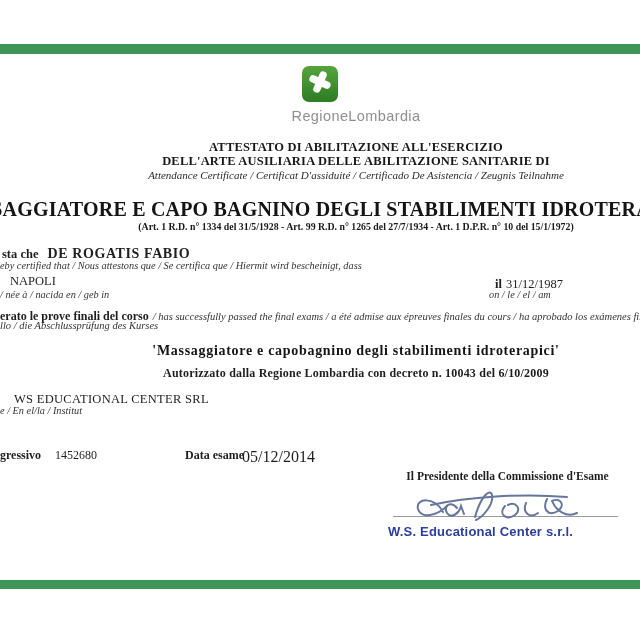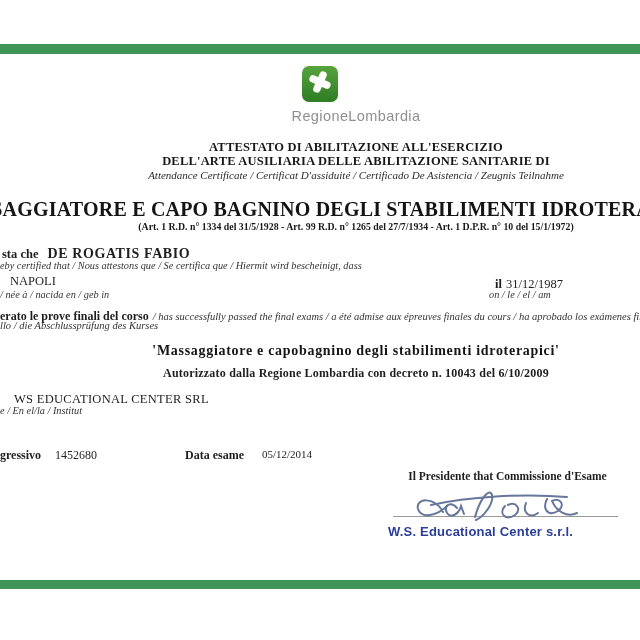--- a/index.html
+++ b/index.html
@@ -95,23 +95,23 @@
 
   <div class="abs ctr course">'Massaggiatore e capobagnino degli stabilimenti idroterapici'</div>
   <div class="abs ctr auth">Autorizzato dalla Regione Lombardia con decreto n. 10043 del 6/10/2009</div>
 
   <div class="abs inst">WS EDUCATIONAL CENTER SRL</div>
   <div class="abs small-it" style="top:405px;left:0px">e / En el/la / Institut</div>
 
   <div class="abs exam-bold" style="top:448px;left:0px">gressivo</div>
   <div class="abs plain" style="top:448px;left:55px;font-size:12px">1452680</div>
   <div class="abs exam-bold" style="top:448px;left:185px">Data esame</div>
-  <div class="abs plain" style="top:448px;left:262px;font-size:11px">05/12/2014</div>
+  <div class="abs plain" style="top:448px;left:242px;font-size:16px">05/12/2014</div>
 
-  <div class="abs president">Il Presidente that Commissione d'Esame</div>
+  <div class="abs president">Il Presidente della Commissione d'Esame</div>
 
   <div class="sig-rule"></div>
 
   <div class="abs" style="top:486px;left:405px">
     <svg width="196" height="36" viewBox="0 0 196 36">
       <g fill="none" stroke="#66779b" stroke-width="2" stroke-linecap="round">
         <path d="M38,26 C30,10 10,12 13,23 C16,33 32,30 42,20"></path>
         <path d="M52,22 C46,15 38,19 42,27 C46,33 54,28 56,20 L59,28"></path>
         <path d="M70,31 C76,10 85,2 87,9 C89,18 78,31 71,34"></path>
         <path d="M26,19 C62,11 118,7 162,11"></path>

